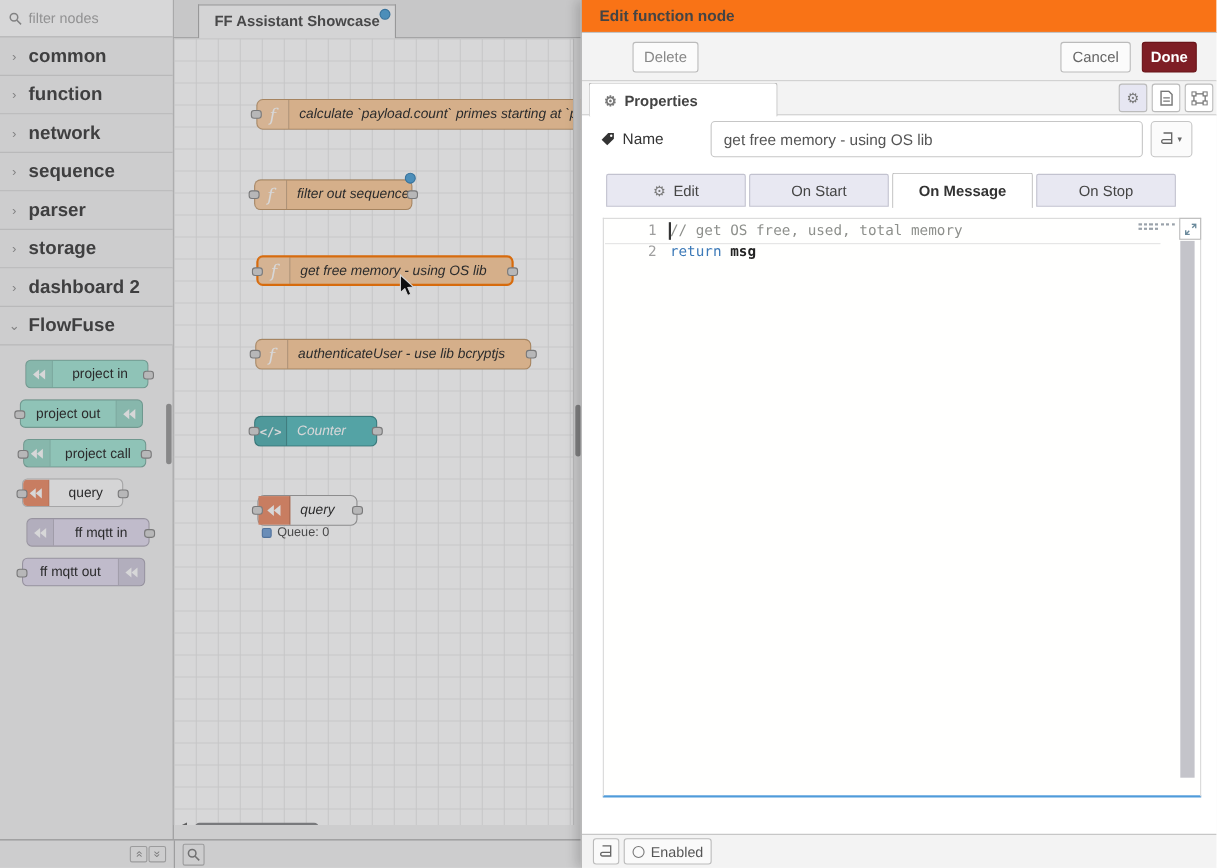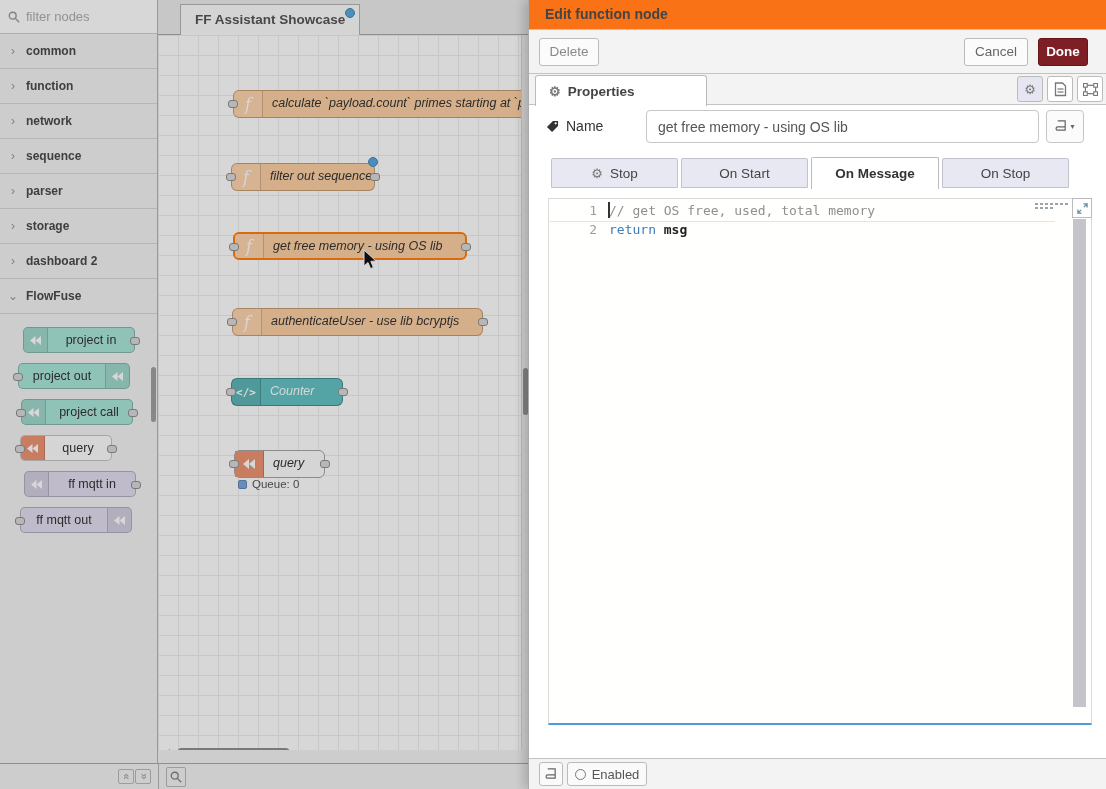--- a/index.html
+++ b/index.html
@@ -10,21 +10,21 @@
   #workspace { position:absolute; left:0; top:0; width:528px; height:789px; background:#f3f3f3; }
   #dim-overlay { position:absolute; inset:0; background:rgba(8,8,12,0.16); z-index:50; pointer-events:none; }
 
   
   #palette { position:absolute; left:0; top:0; width:158px; height:763px; background:#f3f3f3; border-right:1px solid #b5b5b5; }
   .pal-search { position:relative; height:34px; background:#fff; border-bottom:1px solid #d0d0d0; display:flex; align-items:center; padding:0 8px; }
   .pal-search input { border:none; outline:none; background:transparent; font-size:13px; color:#555; width:120px; margin-left:6px; }
   .pal-search input::placeholder { color:#adadad; }
   .pal-cat { height:35px; border-bottom:1px solid #d8d8d8; display:flex; align-items:center; background:#f3f3f3; cursor:pointer; }
   .pal-cat .chev { width:26px; text-align:center; color:#999; font-size:12px; }
-  .pal-cat .clabel { font-size:12px; font-weight:bold; color:#4a4a4a; }
+  .pal-cat .clabel { font-size:17px; font-weight:bold; color:#4a4a4a; }
   #pal-nodes { position:relative; height:280px; }
   .pnode { position:absolute; height:26px; border-radius:5px; border:1px solid rgba(0,0,0,0.22); display:flex; font-size:12.5px; color:#333; }
   .pnode .pni { width:24px; display:flex; align-items:center; justify-content:center; }
   .pnode .pni.ileft { border-right:1px solid rgba(0,0,0,0.15); border-radius:4px 0 0 4px; }
   .pnode .pni.iright { border-left:1px solid rgba(0,0,0,0.15); border-radius:0 4px 4px 0; }
   .pnode .pnl { flex:1; display:flex; align-items:center; justify-content:center; white-space:nowrap; padding:0 6px; }
   .port { position:absolute; width:10px; height:8px; background:#d9d9d9; border:1px solid #8f8f8f; border-radius:3px; top:9px; }
   .port.pl { left:-6px; } .port.pr { right:-6px; }
   #pal-scroll { position:absolute; right:1px; top:367px; width:5px; height:55px; background:#a0a0a0; border-radius:3px; }
   
@@ -51,21 +51,21 @@
   #hscroll-thumb { position:absolute; left:19px; top:713px; width:113px; height:9px; background:#8e8f92; border-radius:5px; }
   #hscroll-arrow { position:absolute; left:4px; top:711px; font-size:10px; color:#6f6f6f; }
   #vscroll { position:absolute; right:0; top:35px; width:7px; height:715px; background:#f4f4f4; border-left:1px solid #dcdcdc; }
   #vscroll .vthumb { position:absolute; left:1px; top:333px; width:5px; height:47px; background:#999; border-radius:3px; }
   #cursor { position:absolute; left:205px; top:214px; z-index:5; }
 
   
   #tray { position:absolute; left:528px; top:0; width:578px; height:789px; background:#fff; border-left:1px solid #ababab; box-shadow:-4px 0 10px rgba(0,0,0,0.18); }
   #tray-header { position:absolute; left:0; top:0; right:0; height:30px; background:#f97316; border-bottom:1px solid #c3c3c3; font-size:14px; font-weight:bold; color:#444; line-height:29px; padding-left:16px; }
   #tray-toolbar { position:absolute; left:0; top:30px; right:0; height:44px; background:#f3f3f3; border-bottom:1px solid #c3c3c3; }
-  .btn { position:absolute; top:8px; height:28px; border-radius:3px; font-size:13.5px; text-align:center; cursor:pointer; }
+  .btn { position:absolute; top:8px; height:28px; border-radius:3px; font-size:13.5px; text-align:center; cursor:pointer;margin-left:36px; }
   #btn-delete { left:10px; width:60px; background:#fbfbfb; border:1px solid #bbb; color:#888; line-height:26px; }
   #btn-cancel { right:78px; width:64px; background:#fbfbfb; border:1px solid #bbb; color:#666; line-height:26px; }
   #btn-done { right:18px; width:50px; background:#7e1e25; border:1px solid #691419; color:#fff; font-weight:bold; line-height:26px; }
   #tray-tabrow { position:absolute; left:0; top:74px; right:0; height:31px; background:#f3f3f3; border-bottom:1px solid #c3c3c3; }
   #tab-properties { position:absolute; left:6px; top:1px; width:172px; height:31px; background:#fff; border:1px solid #bbb; border-bottom:none; border-radius:3px 3px 0 0; z-index:2; display:flex; align-items:center; gap:7px; padding-left:13px; font-size:13.5px; font-weight:bold; color:#444; }
   .gear { color:#787878; font-size:13px; line-height:1; }
   .mini-btn { position:absolute; top:2px; width:26px; height:26px; background:#fff; border:1px solid #bbb; border-radius:3px; display:flex; align-items:center; justify-content:center; }
   .mini-btn.active { background:#e6e6f2; }
   #tray-content { position:absolute; left:0; top:105px; right:0; bottom:31px; background:#fff; }
   #name-row { position:absolute; left:0; top:5px; right:0; height:34px; }
@@ -368,21 +368,21 @@
           <svg width="12" height="13" viewBox="0 0 12 14">
               <path d="M2.5 1 h8 v10 h-8 a1.8 1.8 0 0 1 0 -3.6 h8" fill="none" stroke="#666" stroke-width="1.3"></path>
             </svg>
           <span style="font-size:8px; color:#666;">▾</span>
         </div>
       </div>
 
       <div id="func-tabs">
         <div class="ftab" style="left:22px; width:127px;">
           <span class="gear">⚙</span>
-          <span>Stop</span>
+          <span>Edit</span>
         </div>
         <div class="ftab" style="left:152px; width:127px;">
           <span>On Start</span>
         </div>
         <div class="ftab active" style="left:282px; width:128px;">
           <span>On Message</span>
         </div>
         <div class="ftab" style="left:413px; width:127px;">
           <span>On Stop</span>
         </div>

